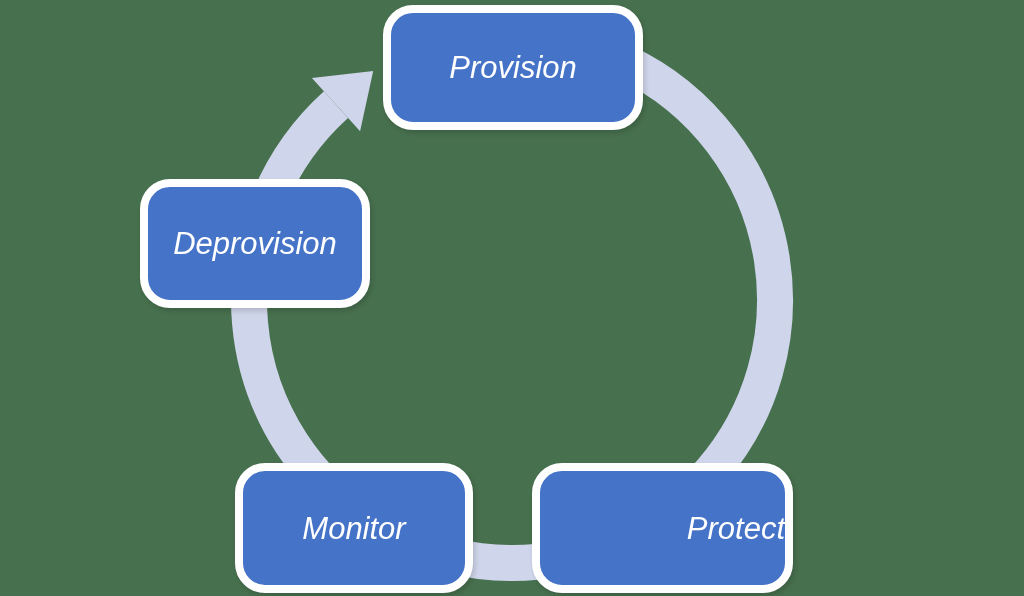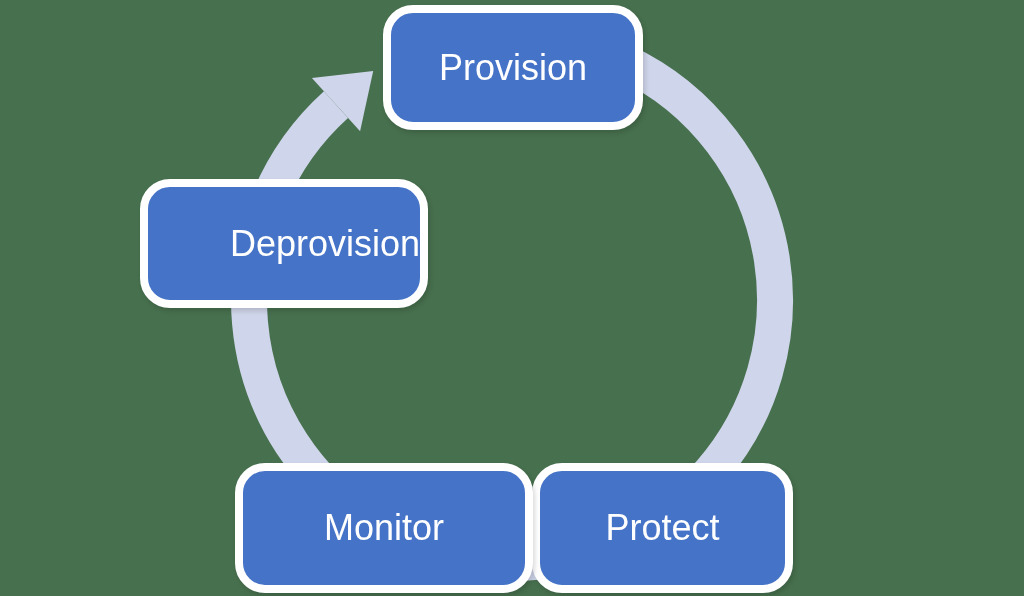--- a/index.html
+++ b/index.html
@@ -42,29 +42,30 @@
     background: var(--node-fill, #4573C7);
     border: 8px solid var(--node-border, #FFFFFF);
     border-radius: 30px;
     display: flex;
     align-items: center;
     justify-content: center;
     box-shadow: 2px 3px 5px rgba(0,0,0,0.15);
   }
   .node-label {
     color: var(--node-text, #FFFFFF);
-    font-size: 36px;
+    font-size: 31px;
     line-height: 1;
     white-space: nowrap;
+    font-style: italic;
   }
   .node-provision   { left: 383px; top: 5px;   width: 260px; height: 125px; }
   .node-configure   { left: 626px; top: 181px; width: 259px; height: 127px; }
-  .node-protect     { left: 532px; top: 463px; width: 261px; height: 130px; }
-  .node-monitor     { left: 235px; top: 463px; width: 298px; height: 130px; justify-content: center; }
-  .node-deprovision { left: 140px; top: 179px; width: 288px; height: 129px; justify-content: flex-end; }
+  .node-protect     { left: 532px; top: 463px; width: 261px; height: 130px; justify-content: flex-end; }
+  .node-monitor     { left: 235px; top: 463px; width: 238px; height: 130px; justify-content: center; }
+  .node-deprovision { left: 140px; top: 179px; width: 230px; height: 129px; }
 </style>
 </head>
 <body>
 
 <div class="canvas">
 
   <svg class="ring" width="1024" height="596" viewBox="0 0 1024 596" aria-hidden="true">
     <path class="ring-arc" d="M 512 37 A 263 263 0 1 1 336 104.6"></path>
     <polygon class="ring-head" points="311.9,77.9 373.2,71.1 360.1,131.3"></polygon>
   </svg>

